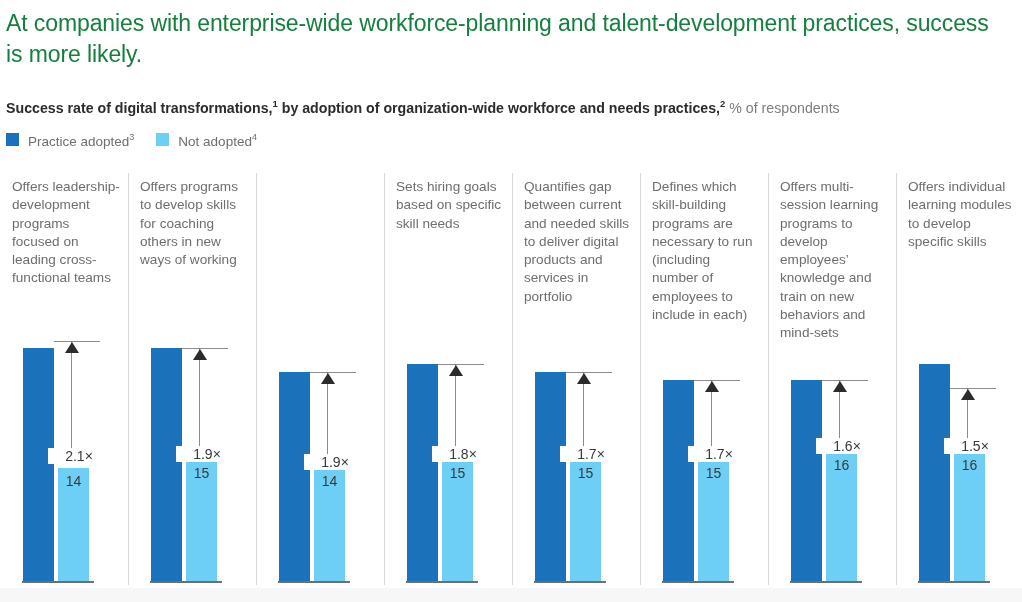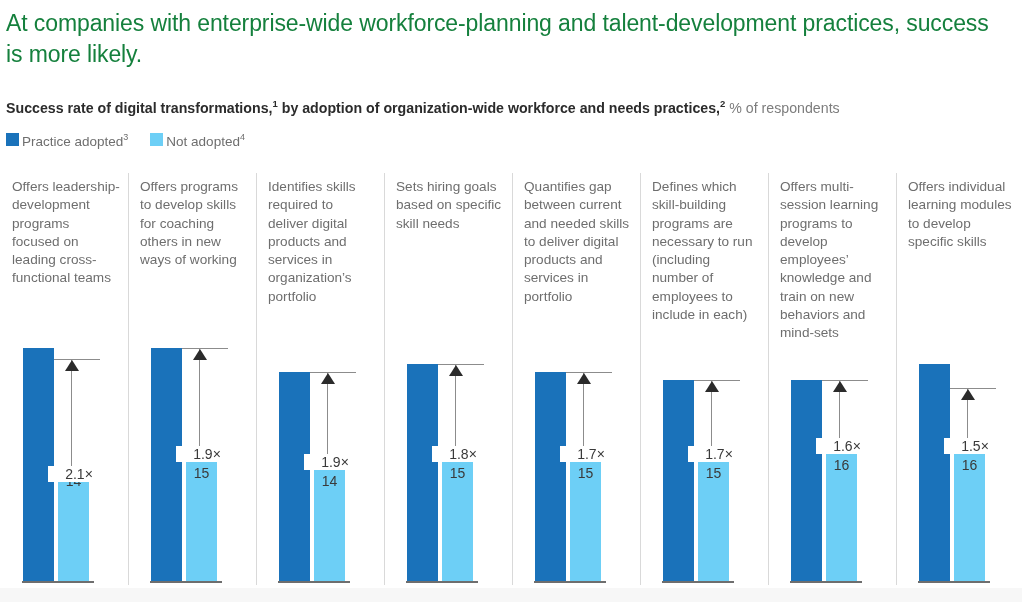--- a/index.html
+++ b/index.html
@@ -59,21 +59,21 @@
     position: absolute;
     left: 6px;
     top: 130px;
     display: flex;
     align-items: center;
     gap: 22px;
   }
   .legend-item {
     display: flex;
     align-items: center;
-    gap: 3px;
+    gap: 9px;
   }
   .legend-swatch {
     width: 13px;
     height: 13px;
     display: block;
   }
   .legend-label {
     font-size: 13.5px;
     color: #6e6e6e;
     line-height: 14px;
@@ -240,21 +240,21 @@
   <div class="chart" id="chart-area">
       <div class="col" style="left: 0px;">
         <div class="col-label">Offers leadership-development programs focused on leading cross-functional teams</div>
         <div class="bars">
           <div class="bar bar-dark" style="height: 233.45px;">
             <div class="bar-value">29</div>
           </div>
           <div class="bar bar-light" style="height: 112.7px;">
             <div class="bar-value">14</div>
           </div>
-          <div class="arrow-wrap" style="bottom: 103px; height: 120.75px;">
+          <div class="arrow-wrap" style="bottom: 121px; height: 120.75px;">
             <div class="arrow-cap"></div>
             <div class="arrow-stem" style="height: 120.75px;"></div>
             <div class="arrow-head"></div>
             <div class="multiplier" style="bottom: -2px;">2.1×</div>
           </div>
           <div class="baseline"></div>
         </div>
       </div>
       <div class="col" style="left: 128px;">
         <div class="col-divider"></div>
@@ -270,21 +270,20 @@
             <div class="arrow-cap"></div>
             <div class="arrow-stem" style="height: 112.7px;"></div>
             <div class="arrow-head"></div>
             <div class="multiplier" style="bottom: -2px;">1.9×</div>
           </div>
           <div class="baseline"></div>
         </div>
       </div>
       <div class="col" style="left: 256px;">
         <div class="col-divider"></div>
-        <div class="col-label">Identifies skills required to deliver digital products and services in organization’s portfolio</div>
         <div class="bars">
           <div class="bar bar-dark" style="height: 209.3px;">
             <div class="bar-value">26</div>
           </div>
           <div class="bar bar-light" style="height: 112.7px;">
             <div class="bar-value">14</div>
           </div>
           <div class="arrow-wrap" style="bottom: 114.7px; height: 96.6px;">
             <div class="arrow-cap"></div>
             <div class="arrow-stem" style="height: 96.6px;"></div>

